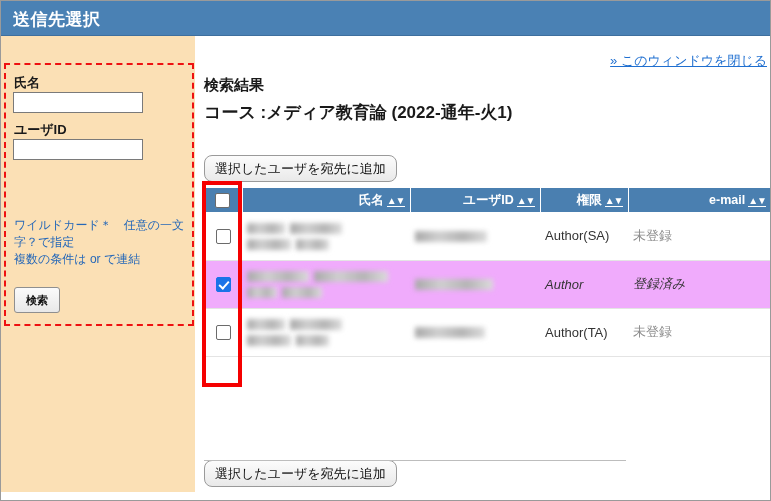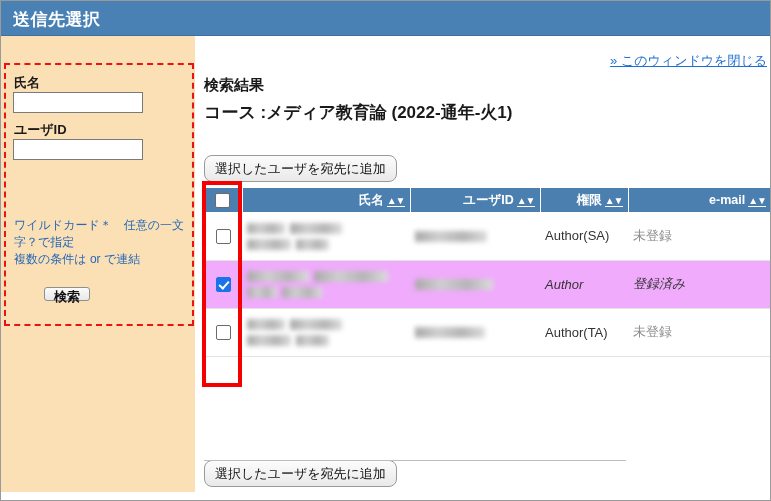--- a/index.html
+++ b/index.html
@@ -105,32 +105,31 @@
     line-height: 17px;
   }
   #hint-1 { top: 152px; }
   #hint-2 { top: 186px; }
 
   #search-button {
     position: absolute;
     left: 8px;
     top: 222px;
     min-width: 46px;
-    height: 14px;
+    height: 26px;
     padding: 0 8px;
     background: linear-gradient(#fbfbfb, #e8e8e8);
     border: 1px solid #8f8f8f;
     border-radius: 3px;
     font-family: "Liberation Sans", sans-serif;
-    font-size: 13px;
+    font-size: 11px;
     font-weight: bold;
     color: #111111;
     cursor: pointer;
     box-sizing: border-box;
-    margin-left: 30px;
   }
 
   
   #main {
     position: absolute;
     left: 194px;
     top: 35px;
     width: 576px;
     height: 465px;
     background: #ffffff;

